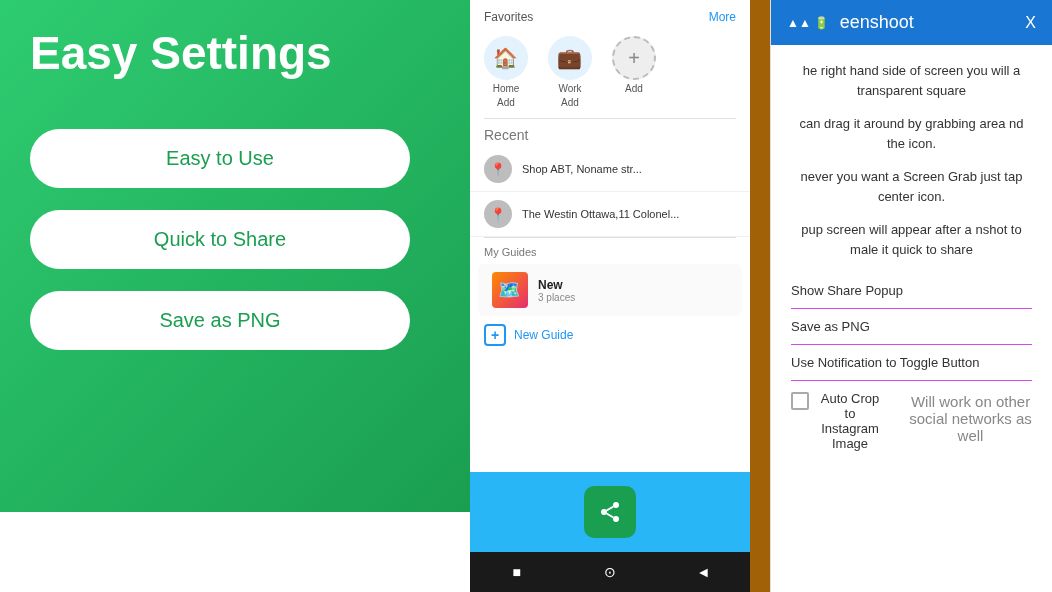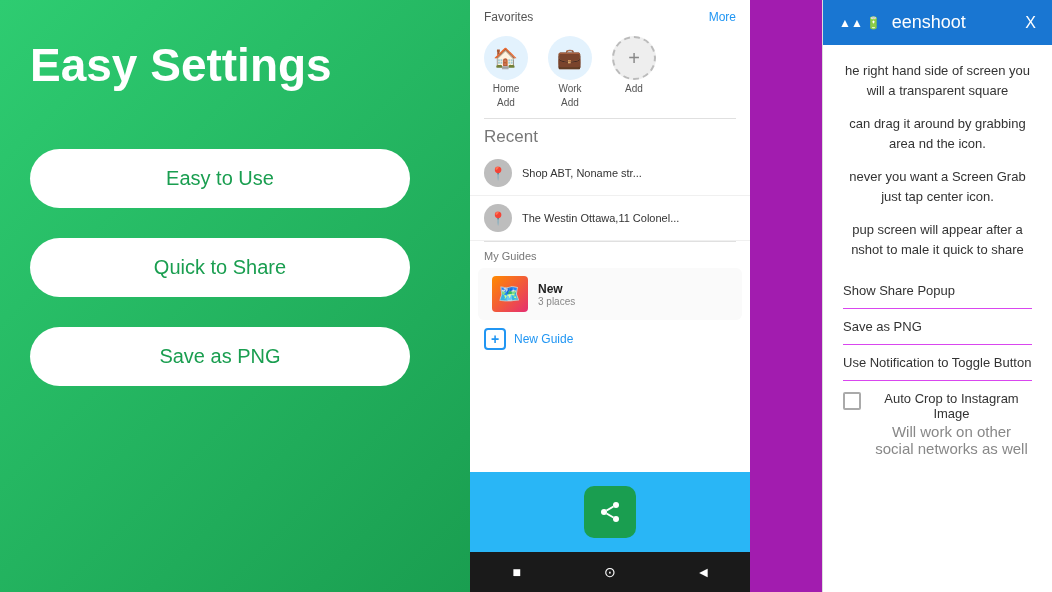--- a/index.html
+++ b/index.html
@@ -7,27 +7,26 @@
       width: 1052px;
       height: 592px;
       overflow: hidden;
       font-family: 'Segoe UI', Arial, sans-serif;
       display: flex;
     }
 
     
     .left-panel {
       width: 470px;
-      height: 592px;
+      height: 512px;
       background: linear-gradient(135deg, #2ecc71, #1a9e50);
       display: flex;
       flex-direction: column;
-      padding: 40px 30px 30px 30px;
+      padding: 28px 30px 30px 30px;
       position: relative;
-      gap: 8px;
     }
     .app-title {
       color: white;
       font-size: 46px;
       font-weight: 800;
       margin-bottom: 50px;
       line-height: 1.1;
     }
     .feature-btn {
       background: white;
@@ -36,23 +35,23 @@
       margin-bottom: 22px;
       text-align: center;
       color: #1a9e50;
       font-size: 20px;
       font-weight: 500;
       width: 380px;
     }
 
     
     .middle-panel {
-      width: 352px;
+      width: 300px;
       height: 592px;
-      background: #a21caf;
+      background: #a16207;
       position: relative;
       overflow: hidden;
     }
     .phone-outer {
       position: absolute;
       left: 0;
       top: 0;
       width: 280px;
       height: 592px;
       background: #1a1a1a;
@@ -104,21 +103,21 @@
     .fav-icon-home { background: #e3f2fd; color: #1565c0; }
     .fav-icon-work { background: #e3f2fd; color: #1565c0; }
     .fav-icon-add { background: #eeeeee; color: #888; border: 2px dashed #bbb; }
     .fav-label {
       font-size: 10px;
       color: #555;
       text-align: center;
     }
     .divider { height: 1px; background: #e0e0e0; margin: 0 14px; }
     .section-label {
-      font-size: 17px;
+      font-size: 14px;
       color: #777;
       padding: 8px 14px 4px;
     }
     .recent-item {
       display: flex;
       align-items: center;
       padding: 8px 14px;
       gap: 10px;
       border-bottom: 1px solid #f0f0f0;
     }
@@ -288,21 +287,20 @@
       padding: 10px 0;
       border-bottom: 1px solid #d946ef;
       gap: 10px;
     }
     .right-option-label {
       font-size: 13px;
       color: #333;
     }
     .checkbox-item {
       display: flex;
-      flex-direction: column;
       padding: 10px 0;
     }
     .checkbox-row {
       display: flex;
       align-items: flex-start;
       gap: 10px;
     }
     .checkbox-box {
       width: 18px;
       height: 18px;

